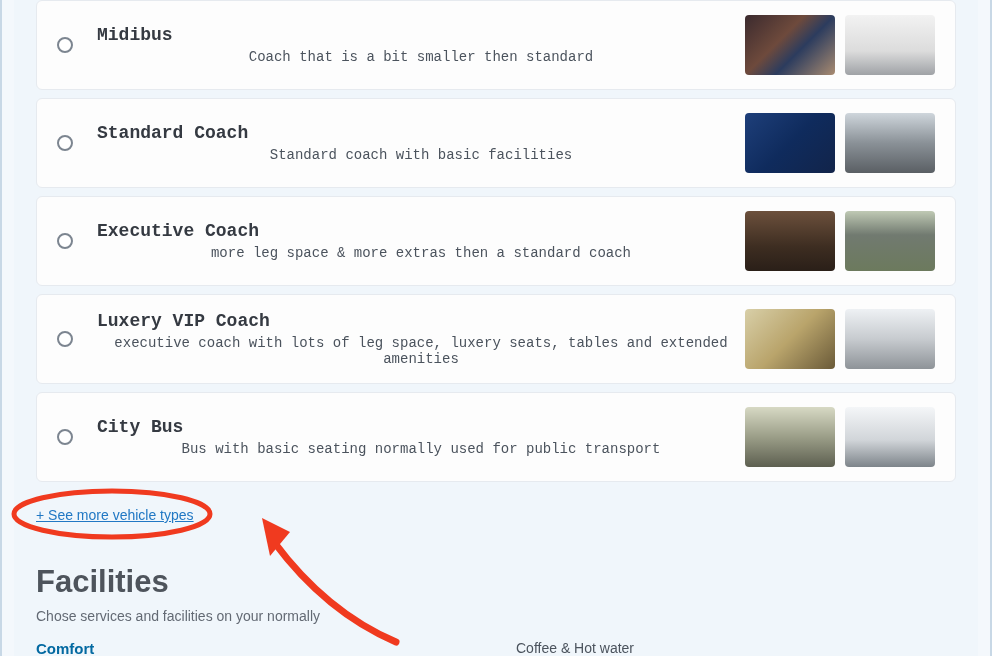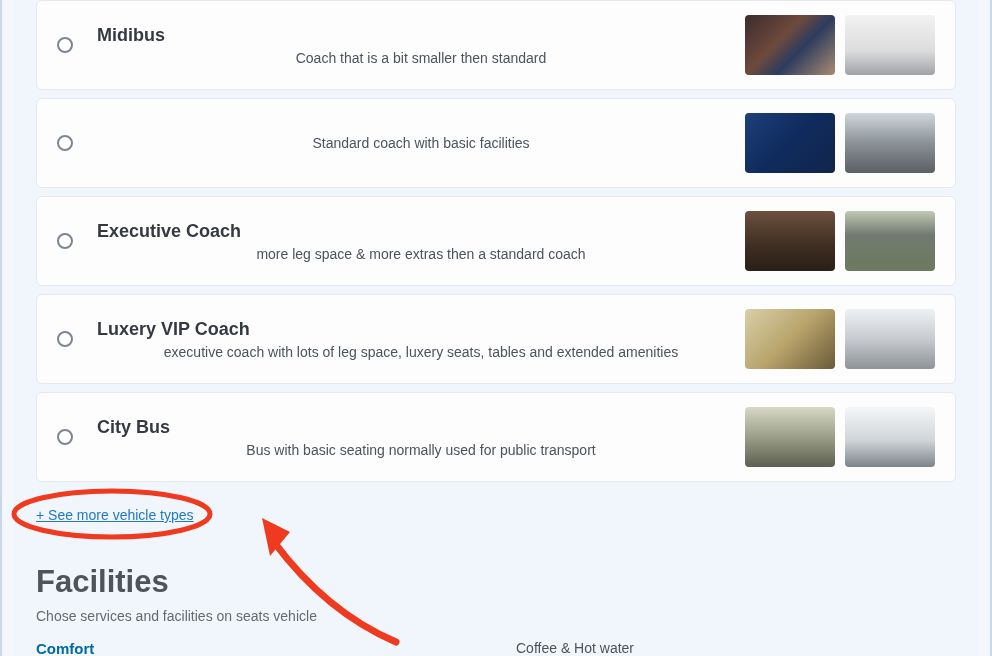--- a/index.html
+++ b/index.html
@@ -35,21 +35,21 @@
     align-items: center;
     justify-content: flex-start;
   }
   .radio-circle {
     width: 16px; height: 16px;
     border: 2px solid #7c8590;
     border-radius: 50%;
     background: #fff;
     cursor: pointer;
   }
-  .vehicle-text { flex: 1; }
+  .vehicle-text { flex: 1; font-family: Liberation Mono, monospace; }
   .vehicle-title {
     font-weight: 700;
     font-size: 18px;
     color: #353a42;
     margin-bottom: 4px;
   }
   .vehicle-desc {
     font-size: 14px;
     color: #4b535d;
     text-align: center;
@@ -138,20 +138,21 @@
     <div class="vehicle-images">
       <span class="img-ph" style="background:linear-gradient(135deg,#3b2a2e 0%,#6e4a3c 40%,#2c3c5e 60%,#a98b70 100%)"></span>
       <span class="img-ph" style="background:linear-gradient(180deg,#f2f2f2 0%,#dcdcdc 60%,#9fa2a6 100%)"></span>
     </div>
         </div>
         <div class="vehicle-card">
     <div class="radio-holder">
       <span class="radio-circle"></span>
     </div>
     <div class="vehicle-text">
+      <div class="vehicle-title">Standard Coach</div>
       <div class="vehicle-desc">Standard coach with basic facilities</div>
     </div>
     <div class="vehicle-images">
       <span class="img-ph" style="background:linear-gradient(135deg,#1e3f7a 0%,#0f2b5d 50%,#12244a 100%)"></span>
       <span class="img-ph" style="background:linear-gradient(180deg,#cfd6dc 0%,#8a9197 50%,#5a5f64 100%)"></span>
     </div>
         </div>
         <div class="vehicle-card">
     <div class="radio-holder">
       <span class="radio-circle"></span>
@@ -199,21 +200,21 @@
       </svg>
       <a class="see-more">+ See more vehicle types</a>
       <svg class="callout-arrow" viewBox="0 0 170 140">
         <path d="M150 130 Q80 100 28 30" fill="none" stroke="#f03a1f" stroke-width="7" stroke-linecap="round"></path>
         <polygon points="16,6 44,20 24,44" fill="#f03a1f"></polygon>
       </svg>
     </div>
 
     <div class="facilities">
       <div class="facilities-title">Facilities</div>
-      <div class="facilities-sub">Chose services and facilities on seats vehicle</div>
+      <div class="facilities-sub">Chose services and facilities on your normally</div>
       <div class="facility-cols" id="facility-cols">
           <div class="facility-col">
             <div class="facility-col-title">Comfort</div>
             <label class="facility-check-row">
 
                <span>Air conditioning</span>
              </label>
           </div>
           <div class="facility-col">
             <label class="facility-check-row">

